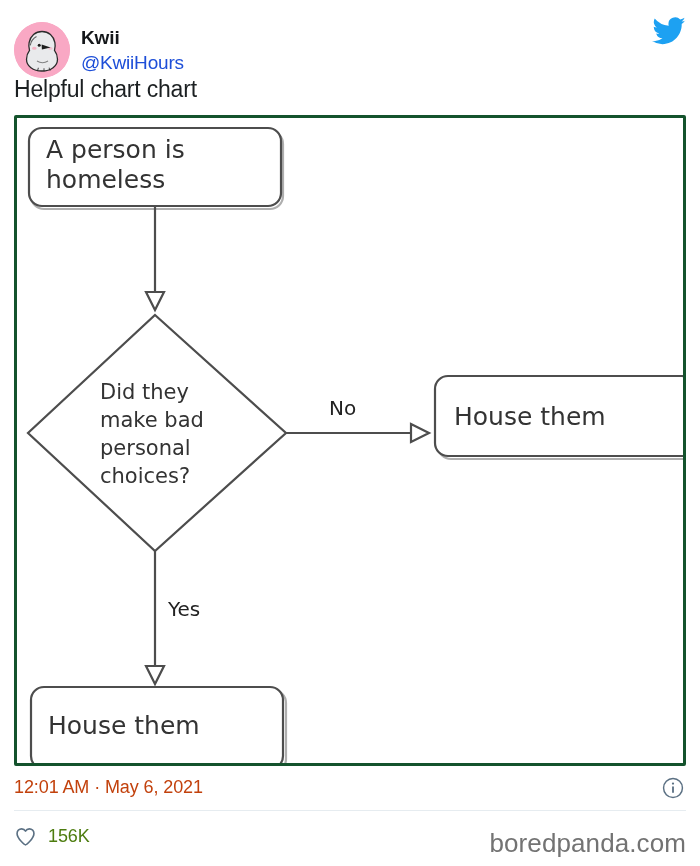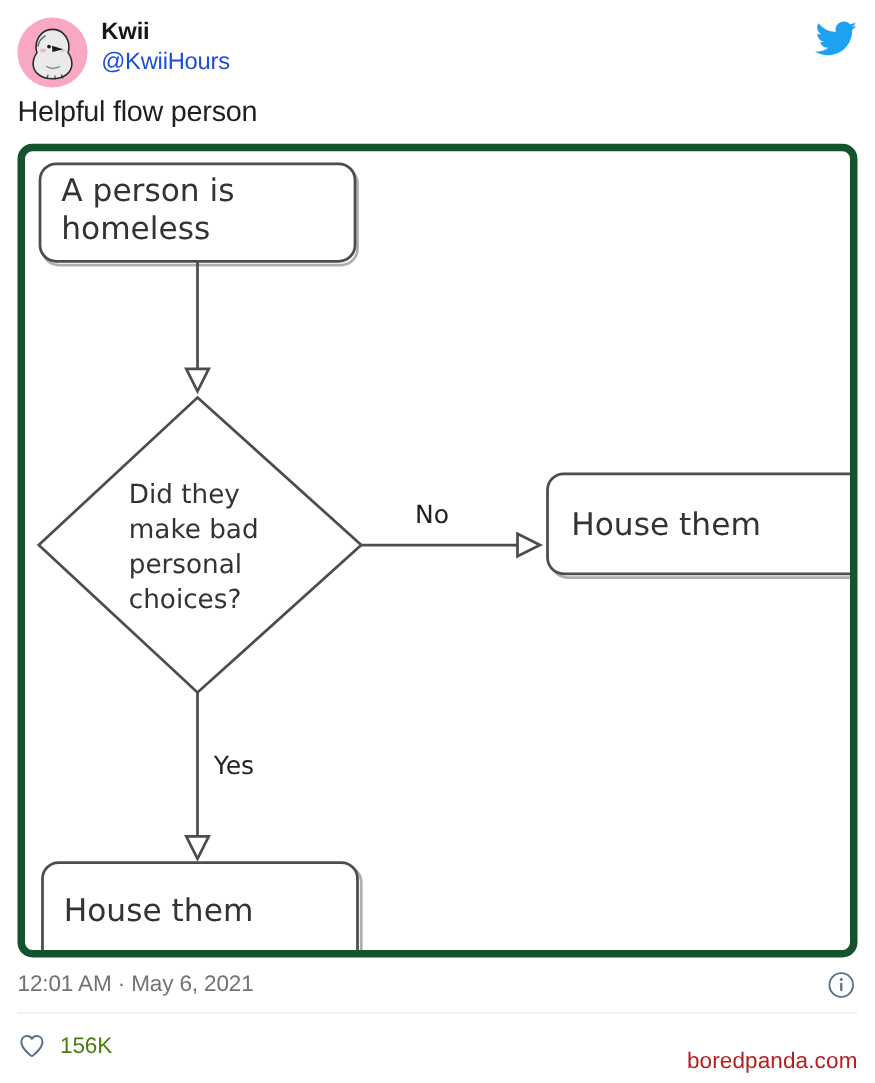--- a/index.html
+++ b/index.html
@@ -18,22 +18,22 @@
   .tweet-card {
     width: 700px; height: 866px;
     background: #ffffff;
     position: relative;
     padding: 0 14px;
   }
 
   
   .tweet-header {
     display: flex;
-    align-items: flex-start;
-    padding-top: 14px;
+    align-items: center;
+    padding-top: 28px;
     height: 72px;
     position: relative;
   }
   .avatar {
     width: 56px; height: 56px;
     border-radius: 50%;
     background: #f9a8c4;
     flex: 0 0 56px;
     position: relative;
     overflow: hidden;
@@ -75,42 +75,42 @@
     margin-top: 3px;
     margin-bottom: 10px;
     letter-spacing: -0.2px;
   }
 
   
   .media-box {
     position: relative;
     width: 672px;
     height: 651px;
-    border: 6px solid #14532d;
-    border-radius: 12px;
+    border: 3px solid #14532d;
+    border-radius: 2px;
     background: #ffffff;
     overflow: hidden;
   }
   .chart-canvas {
     position: absolute;
     left: 0; top: 0;
     width: 672px; height: 651px;
   }
   .chart-canvas svg { display: block; width: 672px; height: 651px; }
 
   
   .meta-row {
     display: flex;
     align-items: center;
     height: 44px;
     position: relative;
   }
   .timestamp {
     font-size: 18px;
-    color: #737373;
+    color: #c2410c;
     letter-spacing: -0.1px;
   }
   .info-icon {
     position: absolute;
     right: 2px; top: 50%;
     transform: translateY(-50%);
     width: 22px; height: 22px;
   }
   .info-icon svg { display: block; width: 22px; height: 22px; }
 
@@ -136,22 +136,22 @@
   .like-count {
     font-size: 18px;
     color: #4d7c0f;
     font-weight: normal;
     letter-spacing: -0.1px;
   }
   .watermark {
     position: absolute;
     right: 0px;
     bottom: 4px;
-    font-size: 18px;
-    color: #b91c1c;
+    font-size: 26px;
+    color: #737373;
     letter-spacing: 0.1px;
   }
 </style>
 </head>
 <body>
 
 <div class="tweet-card">
 
   <div class="tweet-header">
 
@@ -176,21 +176,21 @@
       <span class="handle">@KwiiHours</span>
     </div>
 
     <div class="twitter-logo">
       <svg viewBox="0 0 24 24" xmlns="http://www.w3.org/2000/svg" aria-hidden="true">
         <path fill="#1da1f2" d="M23.64 4.57a9.6 9.6 0 0 1-2.75.76 4.8 4.8 0 0 0 2.1-2.65 9.6 9.6 0 0 1-3.04 1.16 4.79 4.79 0 0 0-8.16 4.37A13.6 13.6 0 0 1 1.92 3.2a4.79 4.79 0 0 0 1.48 6.39 4.75 4.75 0 0 1-2.17-.6v.06a4.79 4.79 0 0 0 3.84 4.69 4.8 4.8 0 0 1-2.16.08 4.79 4.79 0 0 0 4.47 3.32A9.61 9.61 0 0 1 0 19.13a13.56 13.56 0 0 0 7.34 2.15c8.81 0 13.63-7.3 13.63-13.63l-.02-.62a9.71 9.71 0 0 0 2.39-2.47z"></path>
       </svg>
     </div>
   </div>
 
-  <div class="tweet-text">Helpful flow person</div>
+  <div class="tweet-text">Helpful chart chart</div>
 
   <div class="media-box">
     <div class="chart-canvas">
       <svg viewBox="0 0 672 651" xmlns="http://www.w3.org/2000/svg">
         <defs>
           <style>
             .nshape { fill:#ffffff; stroke:#4d4d4d; stroke-width:2.2; }
             .nshadow { fill:none; stroke:#6e6e6e; stroke-width:2.2; opacity:.55; }
             .edge { fill:none; stroke:#4d4d4d; stroke-width:2.2; }
             .arrowhead { fill:#ffffff; stroke:#4d4d4d; stroke-width:2.2; stroke-linejoin:miter; }

